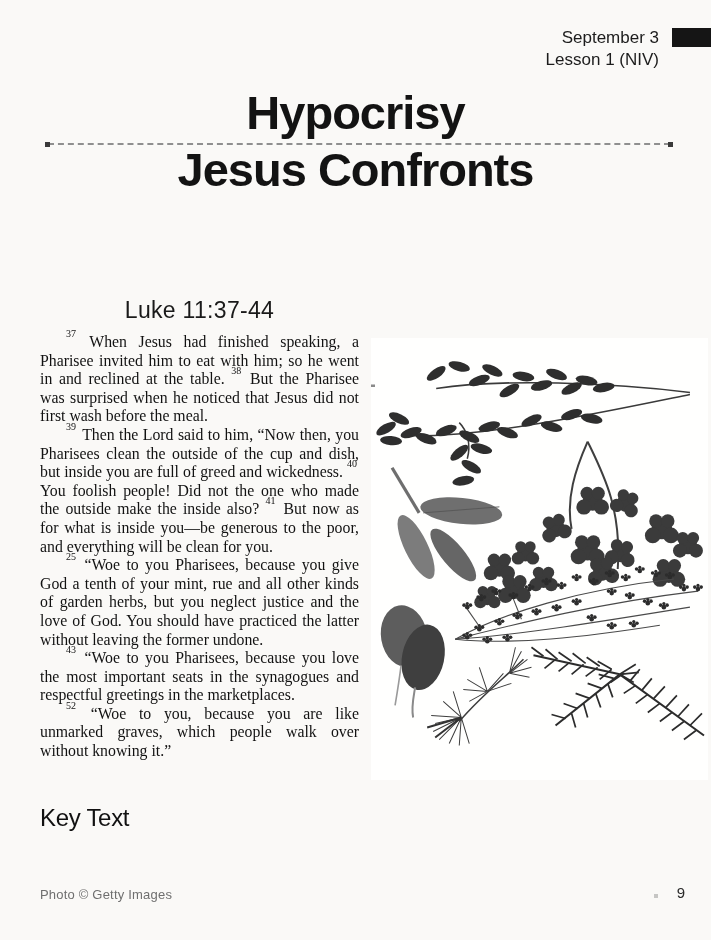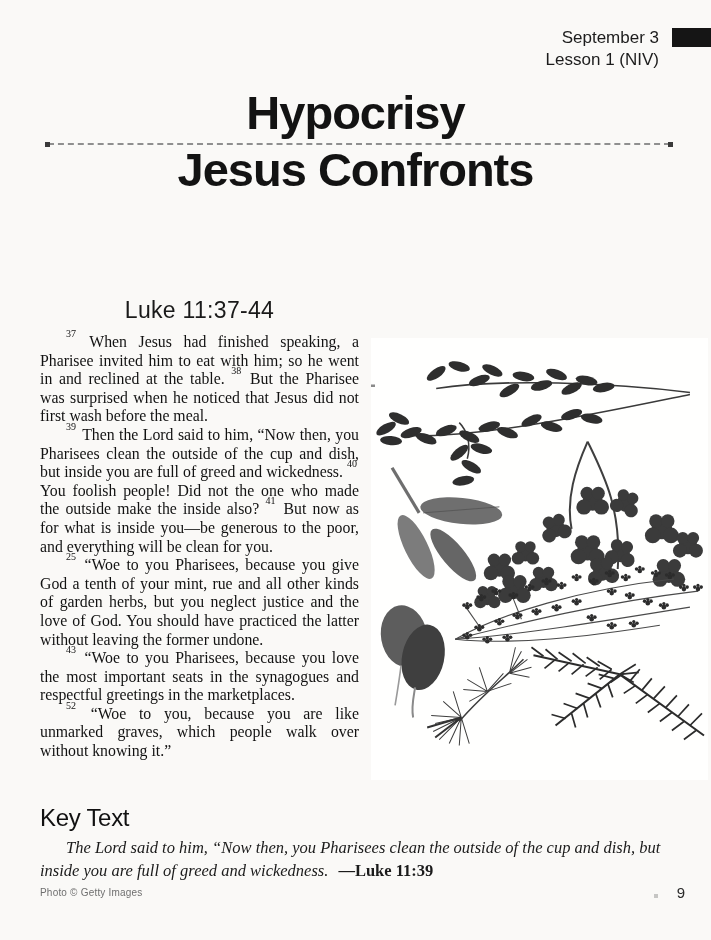--- a/index.html
+++ b/index.html
@@ -42,21 +42,21 @@
   .photo svg{display:block;width:100%;height:100%;}
 
   
   .key-text{position:absolute;left:40px;top:804px;width:648px;}
   .key-text-heading{font-size:24px;font-weight:normal;margin:0 0 5px 0;letter-spacing:-.3px;color:#111;}
   .key-quote{font-family:"Liberation Serif",serif;font-style:italic;
     font-size:16.5px;line-height:22.5px;text-indent:26px;color:#1b1b1b;margin:0;}
   .key-ref{font-style:normal;font-weight:bold;margin-left:10px;}
 
   
-  .photo-credit{position:absolute;left:40px;top:887px;font-size:10px;color:#6f6f6f;letter-spacing:.2px;}
+  .photo-credit{position:absolute;left:40px;top:887px;font-size:13px;color:#6f6f6f;letter-spacing:.2px;}
   .page-dot{position:absolute;right:53px;top:894px;width:4px;height:4px;background:#c6c6c4;}
   .page-number{position:absolute;right:26px;top:884px;font-size:15px;color:#2a2a2a;}
 </style>
 </head>
 <body>
 
 <div class="page">
 
   <div class="header-block">
     <div>September 3</div>
@@ -240,20 +240,19 @@
         <path stroke-width="1.7" d="M172 315 l-12 -9 M184 318 l-11 9 M186 318 l-12 -10 M198 321 l-11 9 M200 320 l-13 -9 M212 323 l-12 10 M214 322 l-13 -10 M226 326 l-12 9 M228 325 l-13 -9 M240 328 l-12 10 M240 328 l-14 -8 M252 332 l-13 9"></path>
         <path stroke-width="1.7" d="M248 333 l 16 -10 M248 333 l 19 -2 M248 333 l 14 8"></path>
         <path stroke-width="1.7" d="M194 377 l-14 -4 M200 372 l 4 14 M206 367 l-14 -5 M212 362 l 4 14 M218 357 l-14 -5 M224 352 l 5 14 M230 347 l-14 -5 M236 342 l 5 14 M242 337 l-15 -4"></path>
         <path stroke-width="1.7" d="M258 340 l 10 -12 M264 344 l-12 8 M270 349 l 10 -12 M276 353 l-12 9 M282 357 l 11 -12 M288 362 l-12 9 M294 366 l 11 -12 M300 371 l-12 9 M306 375 l 11 -12 M312 380 l-12 9 M318 384 l 12 -12 M324 389 l-12 9"></path>
       </g>
     </svg>
   </div>
 
   <div class="key-text">
     <h2 class="key-text-heading">Key Text</h2>
-    <p class="key-quote"><span>The Lord said to him, “Now then, you Pharisees clean the outside of the cup and dish, but inside you are full of greed and wickedness.</span><span class="key-ref">—Luke 11:39</span></p>
   </div>
 
   <div class="photo-credit">Photo © Getty Images</div>
   <div class="page-dot"></div>
   <div class="page-number">9</div>
 
 </div>
 
 </body></html>

